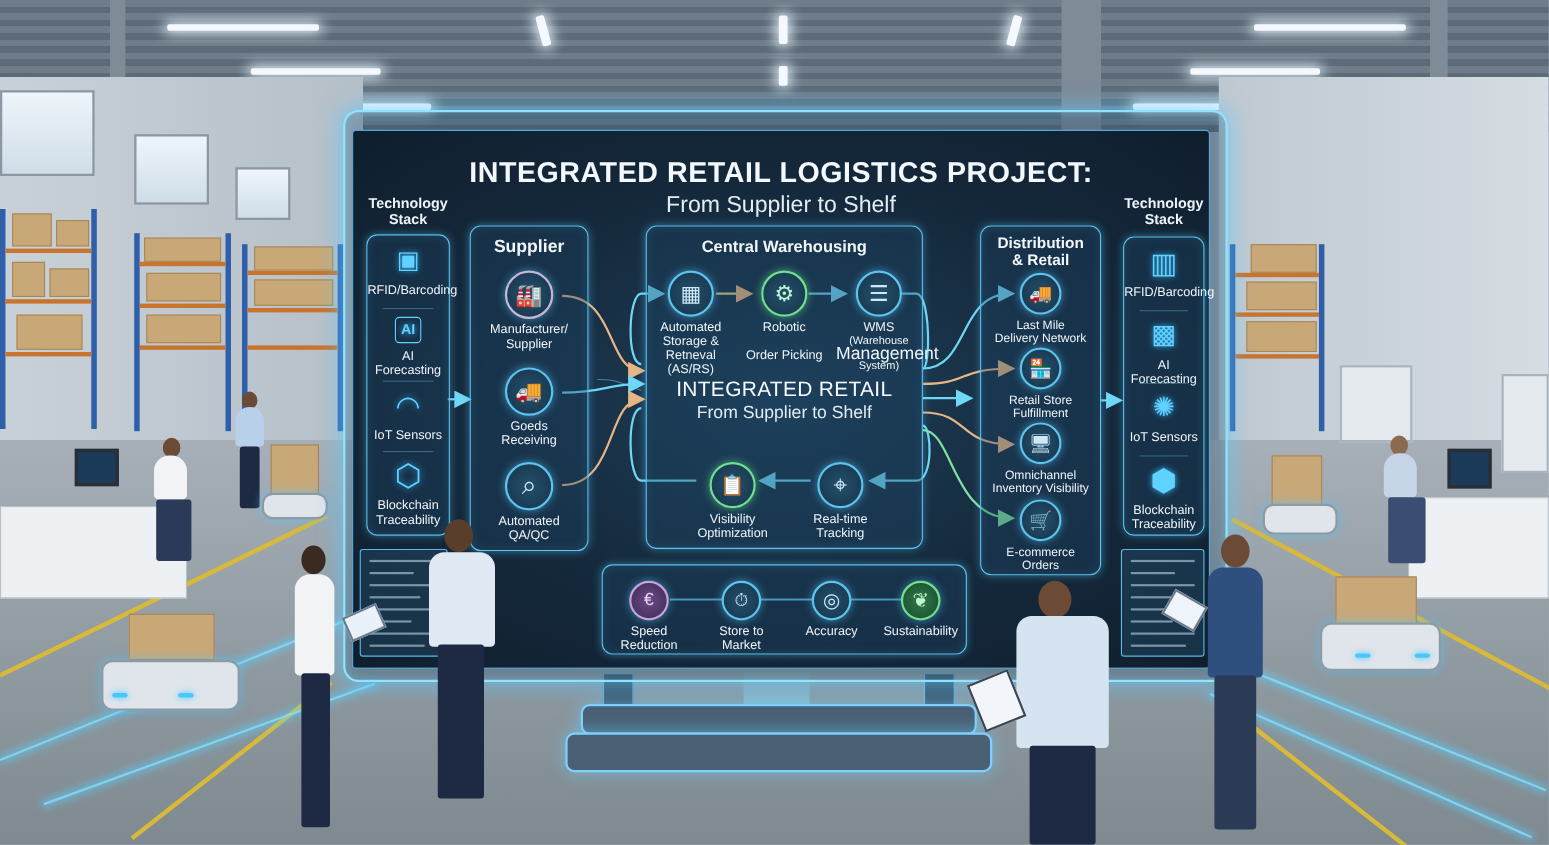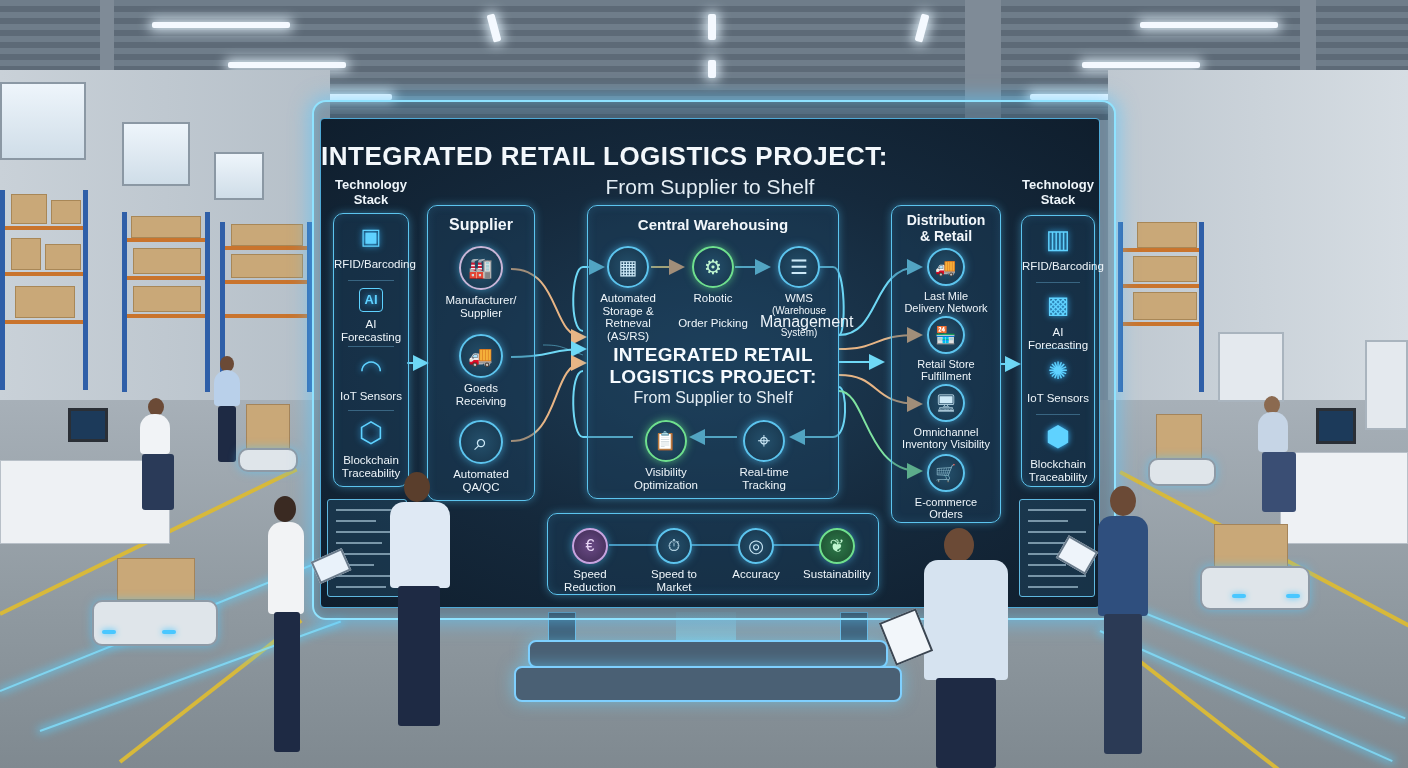--- a/index.html
+++ b/index.html
@@ -39,40 +39,40 @@
   .stand-base { position: absolute; background: #4a6074; border: 2px solid #7fd0ff; border-radius: 8px; box-shadow: 0 0 16px rgba(100,210,255,.6); }
   .stand-beam { position: absolute; background: linear-gradient(180deg, rgba(140,230,255,.1), rgba(140,230,255,.7)); }
 
   
   .screen-outer { position: absolute; left: 312px; top: 100px; width: 804px; height: 520px;
     border: 2px solid #8fe3ff; border-radius: 14px; background: rgba(40,80,110,.35);
     box-shadow: 0 0 18px 4px rgba(90,200,255,.55), inset 0 0 12px rgba(120,220,255,.4); }
   .screen { position: absolute; left: 320px; top: 118px; width: 780px; height: 490px;
     background: radial-gradient(ellipse at 50% 50%, #1e3e58 0%, #15293c 55%, #0f1e2d 100%);
     border: 1px solid #4fa9d6; border-radius: 4px; color: #eef6fb; }
-  .title-main { position: absolute; left: 0; right: 0; top: 22px; text-align: left;
+  .title-main { position: absolute; left: 0; right: 0; top: 22px; text-align: center;
     font-weight: 700; font-size: 26px; letter-spacing: .5px; color: #f3f8fc; }
   .title-sub { position: absolute; left: 0; right: 0; top: 56px; text-align: center; font-size: 21px; color: #e3edf4; }
 
   .col-label { position: absolute; text-align: center; font-weight: 700; font-size: 13px; line-height: 15px; color: #eef5fa; }
   .panel { position: absolute; border: 1.5px solid #5cc4ee; border-radius: 10px; background: rgba(30,70,100,.35); box-shadow: 0 0 8px rgba(80,190,240,.45), inset 0 0 10px rgba(80,190,240,.15); }
   .panel-title { position: absolute; left: 0; right: 0; text-align: center; font-weight: 700; color: #f2f7fb; }
 
   .tech-item { position: absolute; left: 0; right: 0; text-align: center; }
   .tech-item .ic { display: block; margin: 0 auto; width: 30px; height: 30px; color: #5fd2ff; font-size: 22px; line-height: 30px; text-shadow: 0 0 6px #38b8ff; }
   .tech-item .lb { display: block; font-size: 11.5px; line-height: 13px; color: #eef5fa; margin-top: 6px; }
   .tech-sep { position: absolute; left: 14px; right: 14px; height: 1px; background: rgba(120,200,240,.35); }
 
   .node { position: absolute; text-align: center; }
   .node .circle { margin: 0 auto; border-radius: 50%; border: 2px solid #5cc4ee; background: radial-gradient(circle, #24506c, #17344a);
     display: flex; align-items: center; justify-content: center; color: #cde9f7; box-shadow: 0 0 8px rgba(80,190,240,.6); }
   .node .lb { font-size: 11.5px; line-height: 12.5px; color: #eef5fa; margin-top: 4px; }
 
   .center-title { position: absolute; left: 0; right: 0; text-align: center; }
-  .center-title .l1 { font-weight: 700; font-size: 19px; line-height: 22px; letter-spacing: .3px; color: #f6fbff; }
+  .center-title .l1 { font-weight: 400; font-size: 19px; line-height: 22px; letter-spacing: .3px; color: #f6fbff; }
   .center-title .l3 { font-size: 16px; line-height: 20px; color: #e3edf4; }
 
   .arrow-svg { position: absolute; left: 0; top: 0; overflow: visible; pointer-events: none; }
 
   .list-panel { position: absolute; border: 1px solid #5fb8e0; background: rgba(40,90,120,.35); border-radius: 3px; }
   .list-panel .row { height: 2px; margin: 9px 8px 0 8px; background: rgba(200,230,245,.55); }
 </style>
 </head>
 <body>
 
@@ -299,21 +299,20 @@
     <div class="node" style="left:172px;width:78px;top:40px;">
       <div class="circle" style="width:42px;height:42px;font-size:20px;">☰</div>
       <div class="lb">WMS</div>
       <div class="lb" style="margin-top:0;font-size:10px;line-height:11px;">(Warehouse</div>
       <div class="lb" style="margin-top:0;font-size:16px;line-height:11px;">Management</div>
       <div class="lb" style="margin-top:0;font-size:10px;line-height:11px;">System)</div>
     </div>
 
     <div class="center-title" style="top:138px;">
       <div class="l1">INTEGRATED RETAIL</div>
-      <div class="l1">LOGISTICS PROJECT:</div>
       <div class="l3">From Supplier to Shelf</div>
     </div>
 
     <div class="node" style="left:36px;width:84px;top:214px;">
       <div class="circle" style="width:42px;height:42px;border-color:#6fe08e;color:#bff5cf;font-size:18px;box-shadow:0 0 8px rgba(100,230,140,.6);">📋</div>
       <div class="lb">Visibility</div>
       <div class="lb" style="margin-top:0">Optimization</div>
     </div>
     <div class="node" style="left:140px;width:72px;top:214px;">
       <div class="circle" style="width:42px;height:42px;font-size:22px;">⌖</div>
@@ -398,21 +397,21 @@
   </div>
 
   <div class="panel" style="left:226px;top:394px;width:332px;height:82px;">
     <div class="node" style="left:10px;width:64px;top:14px;">
       <div class="circle" style="width:36px;height:36px;border-color:#c7a4e0;color:#e8d6f5;background:radial-gradient(circle,#6a4a86,#3e2b52);font-size:16px;">€</div>
       <div class="lb">Speed</div>
       <div class="lb" style="margin-top:0">Reduction</div>
     </div>
     <div class="node" style="left:94px;width:64px;top:14px;">
       <div class="circle" style="width:36px;height:36px;font-size:16px;">⏱</div>
-      <div class="lb">Speed to</div>
+      <div class="lb">Store to</div>
       <div class="lb" style="margin-top:0">Market</div>
     </div>
     <div class="node" style="left:176px;width:64px;top:14px;">
       <div class="circle" style="width:36px;height:36px;font-size:18px;">◎</div>
       <div class="lb">Accuracy</div>
     </div>
     <div class="node" style="left:250px;width:78px;top:14px;">
       <div class="circle" style="width:36px;height:36px;border-color:#6fe08e;color:#bff5cf;background:radial-gradient(circle,#2e7a4a,#1b4a2e);font-size:18px;">❦</div>
       <div class="lb">Sustainability</div>
     </div>

